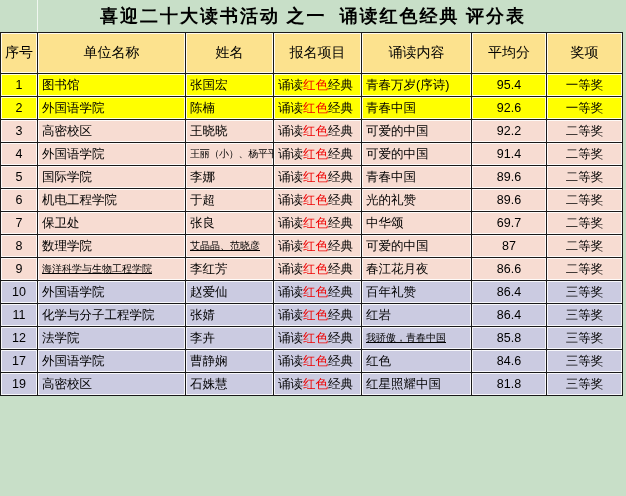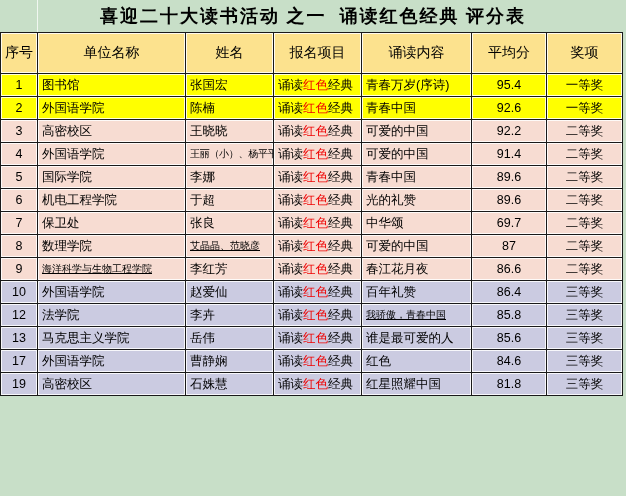--- a/index.html
+++ b/index.html
@@ -157,38 +157,38 @@
       <tr class="tier3">
         <td class="c-no">10</td>
         <td class="c-unit">外国语学院</td>
         <td class="c-name">赵爱仙</td>
         <td class="c-proj"><span>诵读</span><span class="red">红色</span><span>经典</span></td>
         <td class="c-cont">百年礼赞</td>
         <td class="c-score">86.4</td>
         <td class="c-award">三等奖</td>
       </tr>
       <tr class="tier3">
+        <td class="c-no">11</td>
+        <td class="c-unit">化学与分子工程学院</td>
+        <td class="c-name">张婧</td>
+        <td class="c-proj"><span>诵读</span><span class="red">红色</span><span>经典</span></td>
+        <td class="c-cont">红岩</td>
+        <td class="c-score">86.4</td>
+        <td class="c-award">三等奖</td>
+      </tr>
+      <tr class="tier3">
         <td class="c-no">12</td>
         <td class="c-unit">法学院</td>
         <td class="c-name">李卉</td>
         <td class="c-proj"><span>诵读</span><span class="red">红色</span><span>经典</span></td>
         <td class="c-cont sm">我骄傲，青春中国</td>
         <td class="c-score">85.8</td>
         <td class="c-award">三等奖</td>
       </tr>
       <tr class="tier3">
-        <td class="c-no">13</td>
-        <td class="c-unit">马克思主义学院</td>
-        <td class="c-name">岳伟</td>
-        <td class="c-proj"><span>诵读</span><span class="red">红色</span><span>经典</span></td>
-        <td class="c-cont">谁是最可爱的人</td>
-        <td class="c-score">85.6</td>
-        <td class="c-award">三等奖</td>
-      </tr>
-      <tr class="tier3">
         <td class="c-no">17</td>
         <td class="c-unit">外国语学院</td>
         <td class="c-name">曹静娴</td>
         <td class="c-proj"><span>诵读</span><span class="red">红色</span><span>经典</span></td>
         <td class="c-cont">红色</td>
         <td class="c-score">84.6</td>
         <td class="c-award">三等奖</td>
       </tr>
       <tr class="tier3">
         <td class="c-no">19</td>

